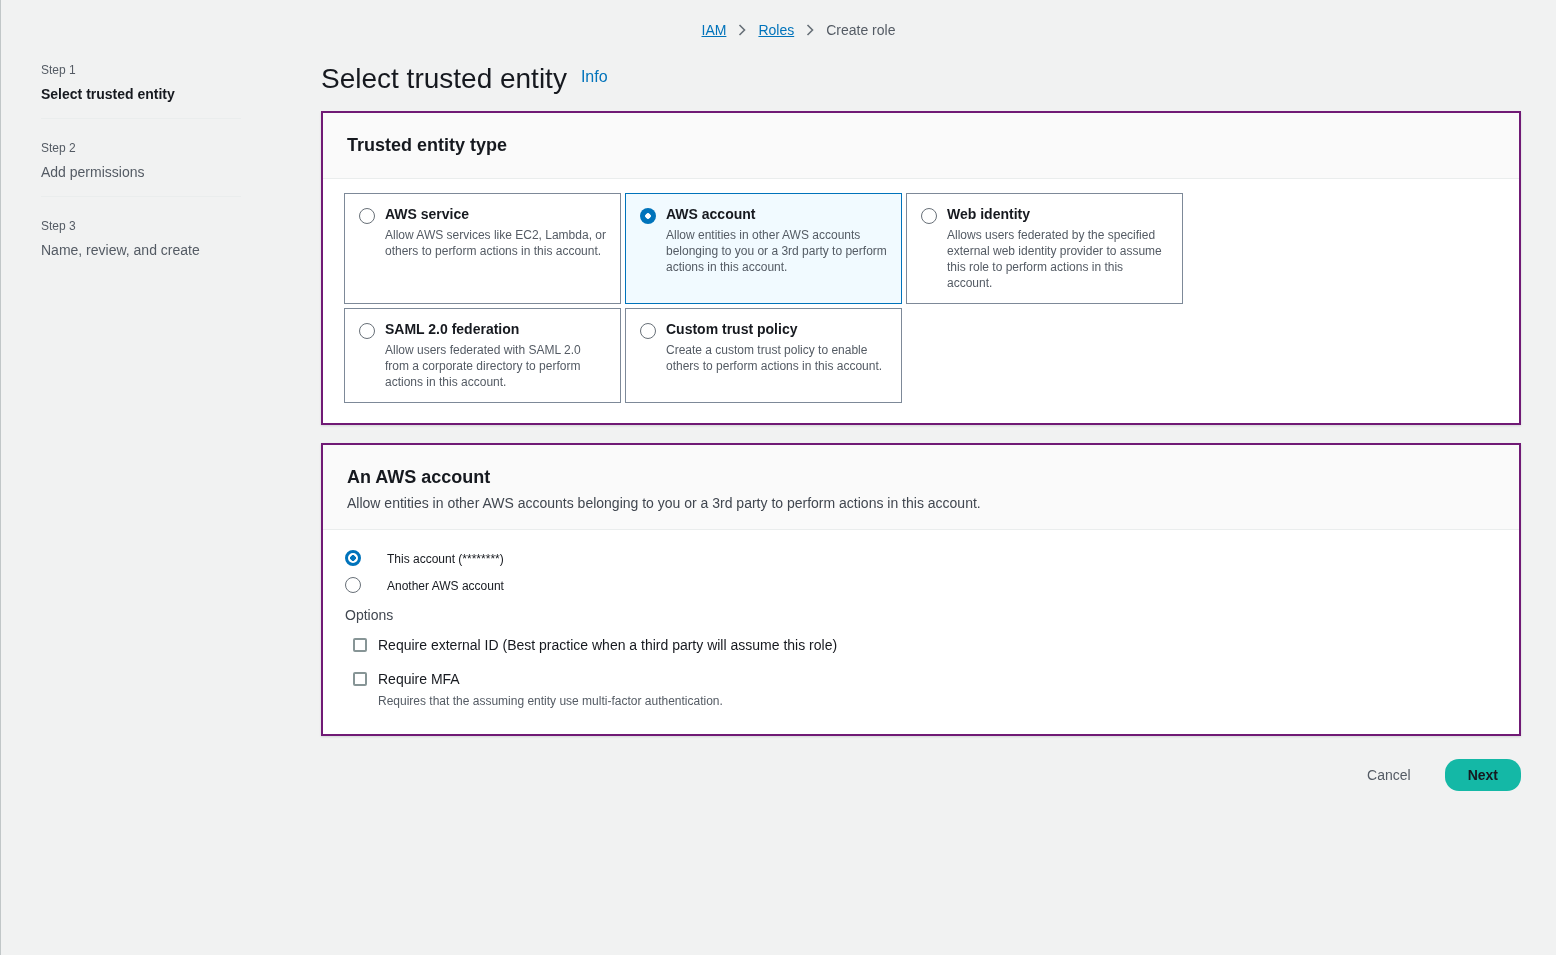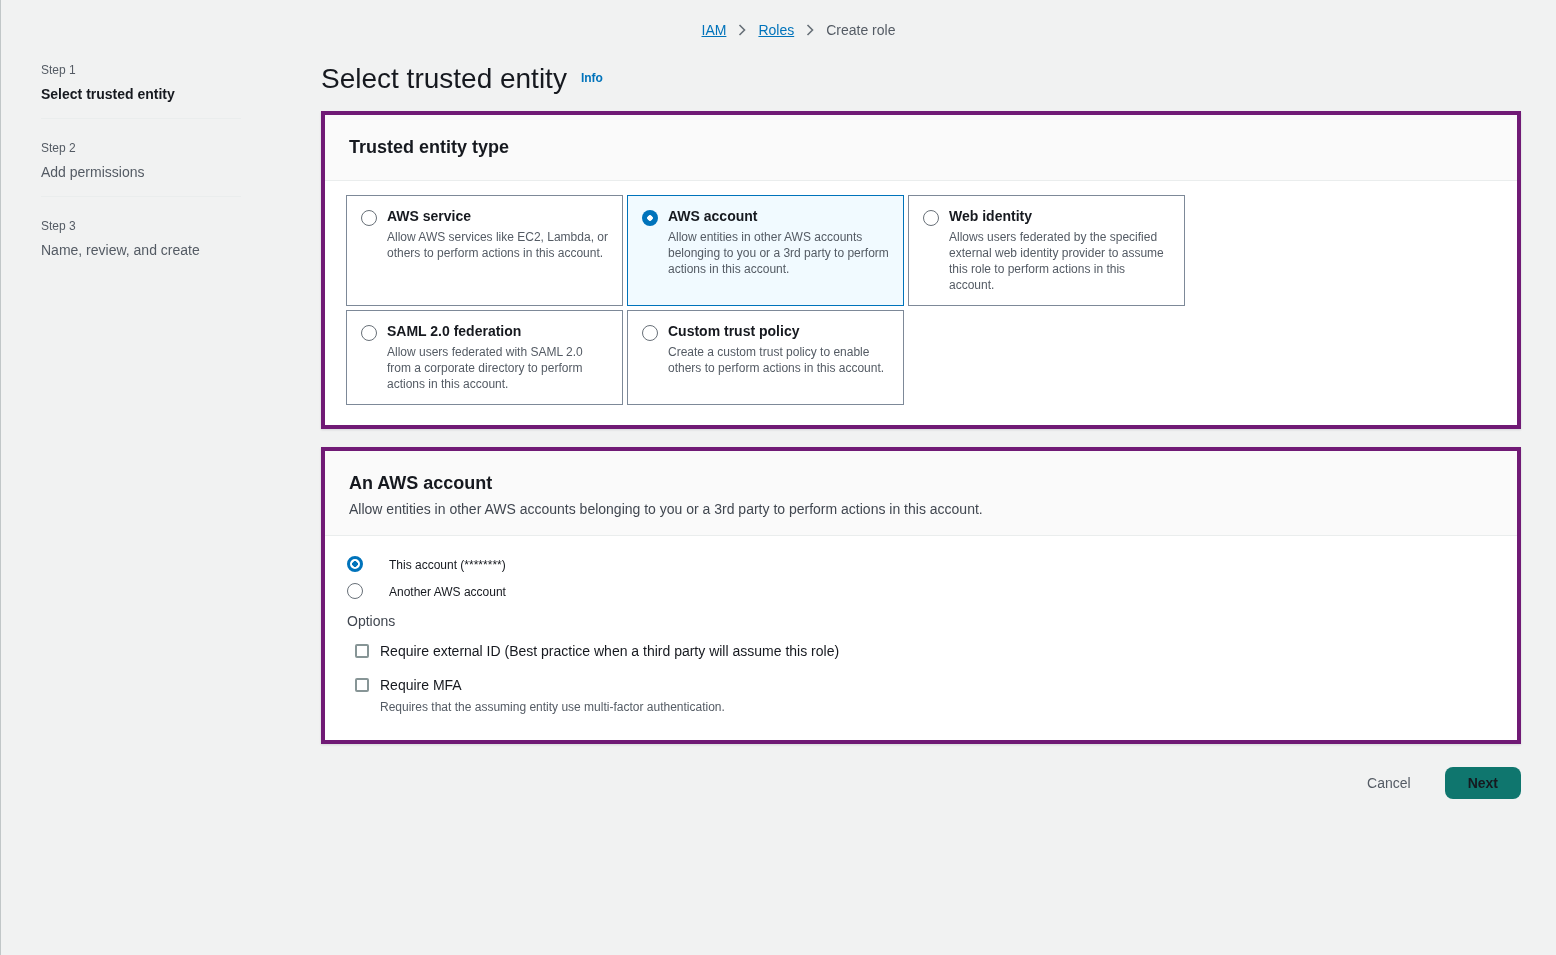--- a/index.html
+++ b/index.html
@@ -22,24 +22,24 @@
   
   .layout { display: flex; padding: 25px 32px 0 40px; }
   .sidebar { width: 200px; margin-right: 80px; flex: none; font-size: 14px; }
   .step-number { font-size: 12px; color: #545b64; margin-bottom: 9px; }
   .step-label { color: #545b64; }
   .step.active .step-label { font-weight: bold; color: #16191f; }
   .step-divider { border: none; border-top: 1px solid #eaeded; margin: 16px 0 22px; }
 
   .main { width: 1200px; flex: none; }
   h1.page-title { font-size: 28px; font-weight: 400; margin: 0 0 16px; }
-  .info-link { font-size: 12px; font-weight: bold; color: #0073bb; margin-left: 14px; vertical-align: 6px; cursor: pointer; }
-
-  
-  .card { background: #fff; border: 4px solid #701a75; box-shadow: 0 1px 2px rgba(0,28,36,0.12); margin-bottom: 18px; }
+  .info-link { font-size: 16px; font-weight: normal; color: #0073bb; margin-left: 14px; vertical-align: 6px; cursor: pointer; }
+
+  
+  .card { background: #fff; border: 2px solid #701a75; box-shadow: 0 1px 2px rgba(0,28,36,0.12); margin-bottom: 18px; }
   .card-header { background: #fafafa; border-bottom: 1px solid #eaeded; padding: 22px 24px; }
   .card-header.tall { padding: 22px 24px 18px; }
   .card-title { font-size: 18px; font-weight: bold; margin: 0; }
   .card-desc { font-size: 14px; color: #414750; margin-top: 7px; }
   .card-body { padding: 14px 20px 20px 21px; }
   .card-body.account { padding: 20px 24px 26px 22px; }
 
   
   .tiles { display: grid; grid-template-columns: repeat(3, 277px); gap: 4px; }
   .tile { border: 1px solid #7d8998; background: #fff; padding: 12px 14px; display: flex; gap: 10px; cursor: pointer; }
@@ -57,21 +57,21 @@
   .option-label { line-height: 18px; }
   .options-heading { font-size: 14px; color: #414750; margin: 12px 0 14px; }
   .checkbox-row { display: flex; align-items: flex-start; gap: 11px; font-size: 14px; margin-bottom: 18px; margin-left: 8px; }
   .checkbox-row:last-child { margin-bottom: 0; }
   .checkbox { width: 14px; height: 14px; border: 2px solid #879596; border-radius: 2px; background: #fff; flex: none; margin-top: 1px; cursor: pointer; }
   .checkbox-desc { font-size: 12px; color: #545b64; margin-top: 7px; }
 
   
   .actions { display: flex; justify-content: flex-end; align-items: center; gap: 28px; margin-top: 23px; }
   .btn-cancel { font-size: 14px; font-weight: normal; color: #545b64; background: none; border: none; cursor: pointer; font-family: inherit; }
-  .btn-next { font-size: 14px; font-weight: bold; color: #16191f; background: #0f766e; border: none; border-radius: 8px; padding: 8px 23px; cursor: pointer; font-family: inherit; }
+  .btn-next { font-size: 14px; font-weight: bold; color: #16191f; background: #14b8a6; border: none; border-radius: 14px; padding: 8px 23px; cursor: pointer; font-family: inherit; }
 </style>
 </head>
 <body>
 
 <nav class="breadcrumb">
   <a class="crumb-link">IAM</a>
   <span class="crumb-sep">
     <svg width="8" height="12" viewBox="0 0 8 12">
         <path d="M1.5 1 L6.5 6 L1.5 11" fill="none" stroke="#687078" stroke-width="1.6"></path>
       </svg>

